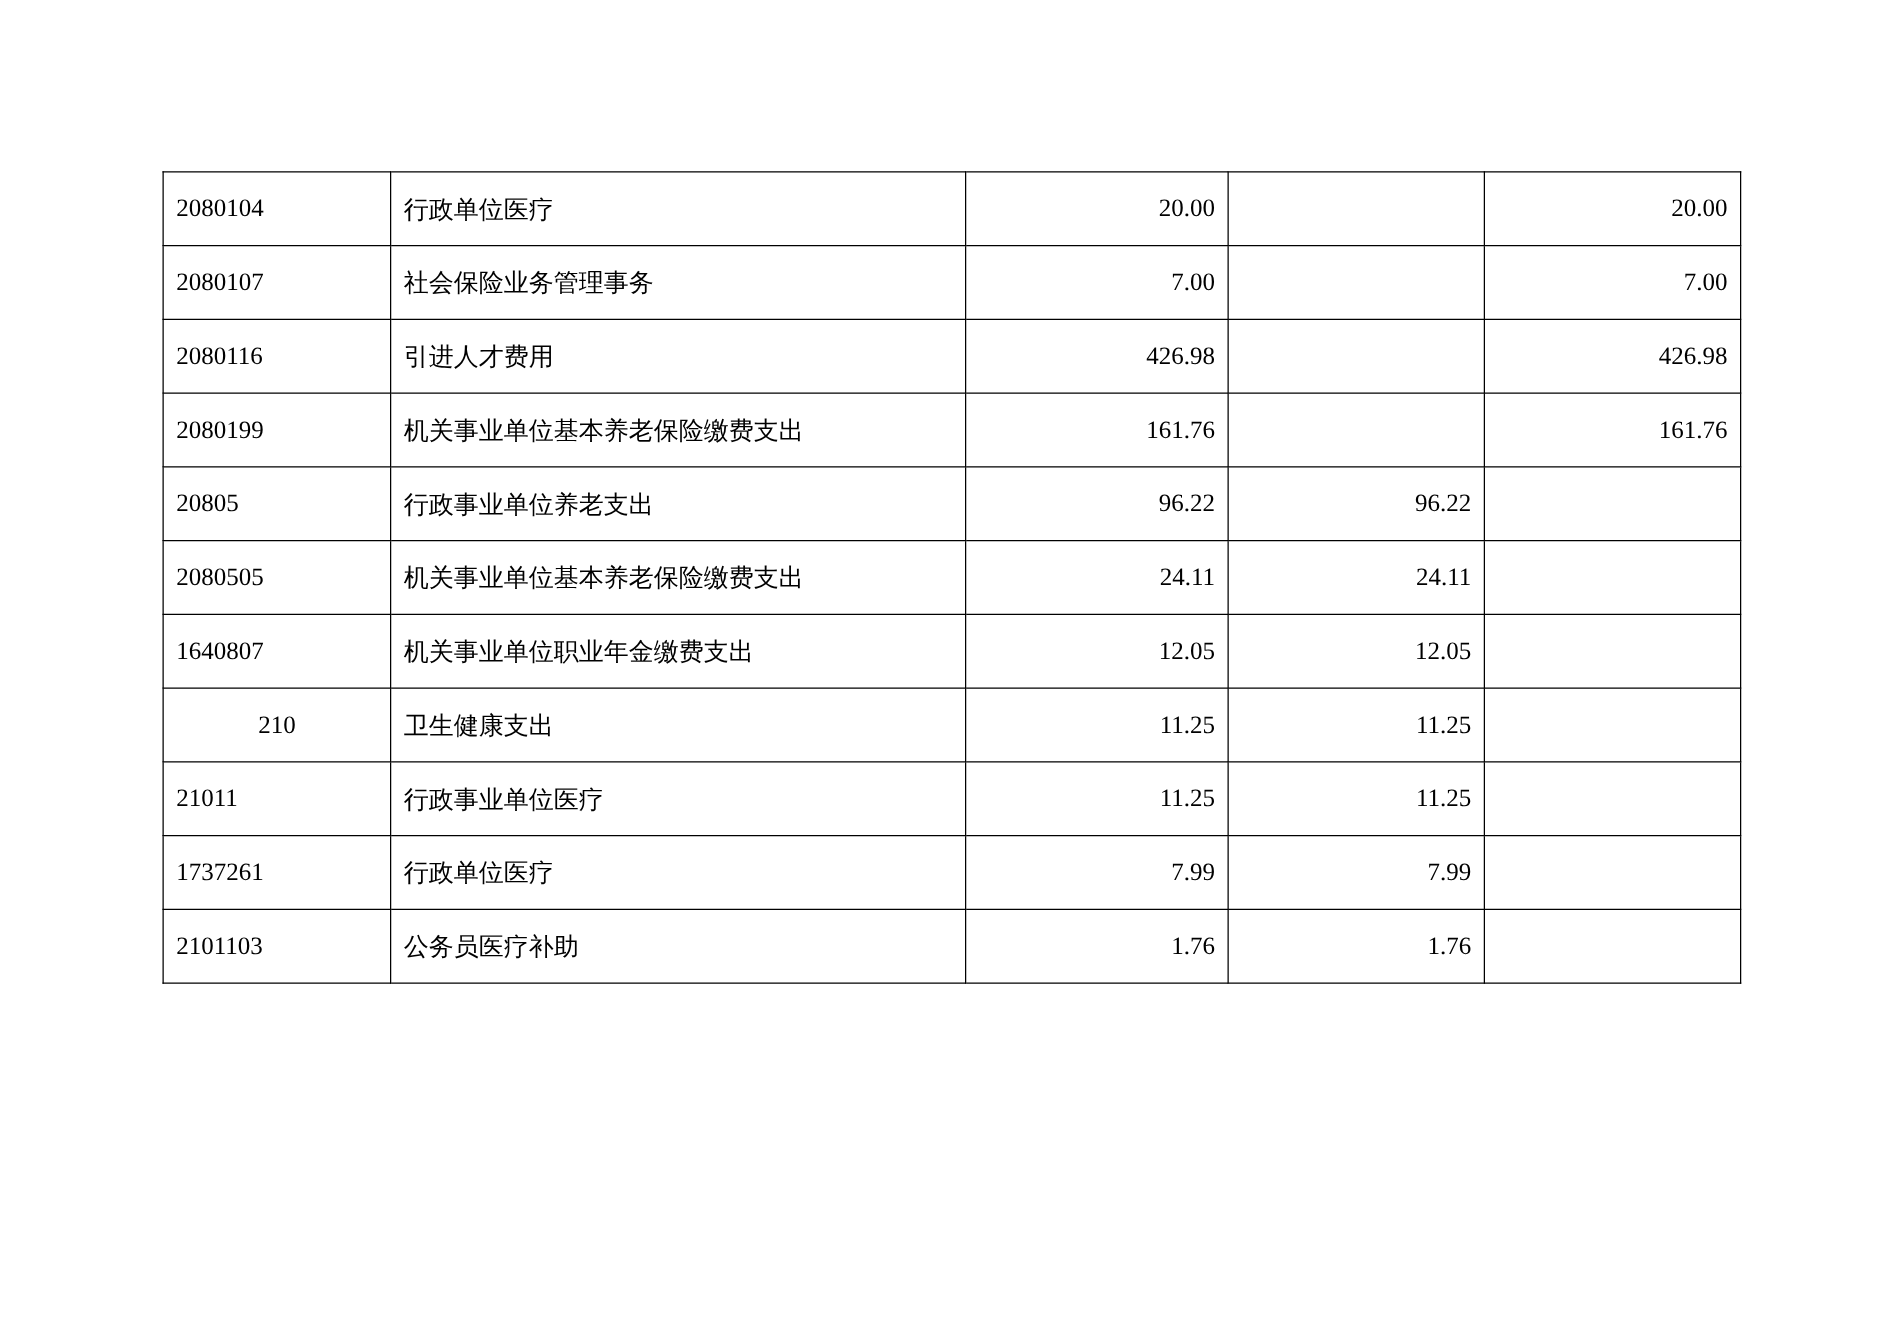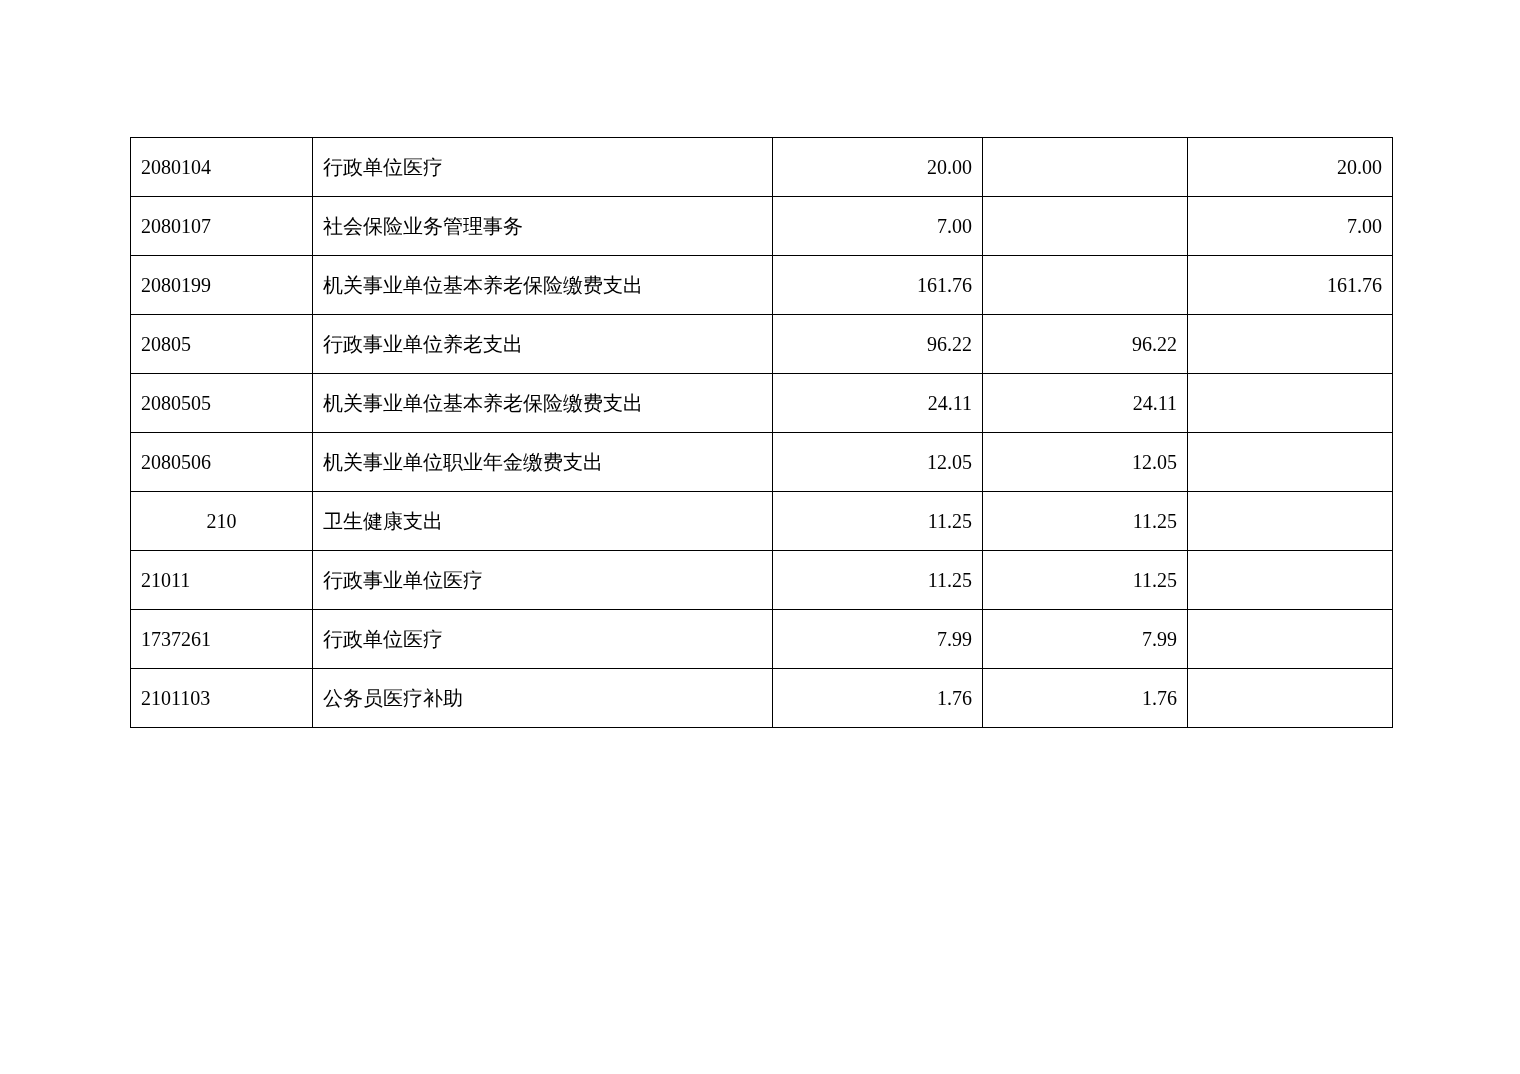--- a/index.html
+++ b/index.html
@@ -93,20 +93,27 @@
           <td class="cell-num">20.00</td>
         </tr>
         <tr>
           <td class="cell-code ind-2">2080107</td>
           <td class="cell-name nind-0">社会保险业务管理事务</td>
           <td class="cell-num">7.00</td>
           <td class="cell-num"></td>
           <td class="cell-num">7.00</td>
         </tr>
         <tr>
+          <td class="cell-code ind-2">2080116</td>
+          <td class="cell-name nind-0">引进人才费用</td>
+          <td class="cell-num">426.98</td>
+          <td class="cell-num"></td>
+          <td class="cell-num">426.98</td>
+        </tr>
+        <tr>
           <td class="cell-code ind-2">2080199</td>
           <td class="cell-name nind-0">机关事业单位基本养老保险缴费支出</td>
           <td class="cell-num">161.76</td>
           <td class="cell-num"></td>
           <td class="cell-num">161.76</td>
         </tr>
         <tr>
           <td class="cell-code ind-1">20805</td>
           <td class="cell-name nind-0">行政事业单位养老支出</td>
           <td class="cell-num">96.22</td>
@@ -114,21 +121,21 @@
           <td class="cell-num"></td>
         </tr>
         <tr>
           <td class="cell-code ind-2">2080505</td>
           <td class="cell-name nind-0">机关事业单位基本养老保险缴费支出</td>
           <td class="cell-num">24.11</td>
           <td class="cell-num">24.11</td>
           <td class="cell-num"></td>
         </tr>
         <tr>
-          <td class="cell-code ind-2">2080506</td>
+          <td class="cell-code ind-2">1640807</td>
           <td class="cell-name nind-0">机关事业单位职业年金缴费支出</td>
           <td class="cell-num">12.05</td>
           <td class="cell-num">12.05</td>
           <td class="cell-num"></td>
         </tr>
         <tr>
           <td class="cell-code ind-0">210</td>
           <td class="cell-name nind-0">卫生健康支出</td>
           <td class="cell-num">11.25</td>
           <td class="cell-num">11.25</td>

